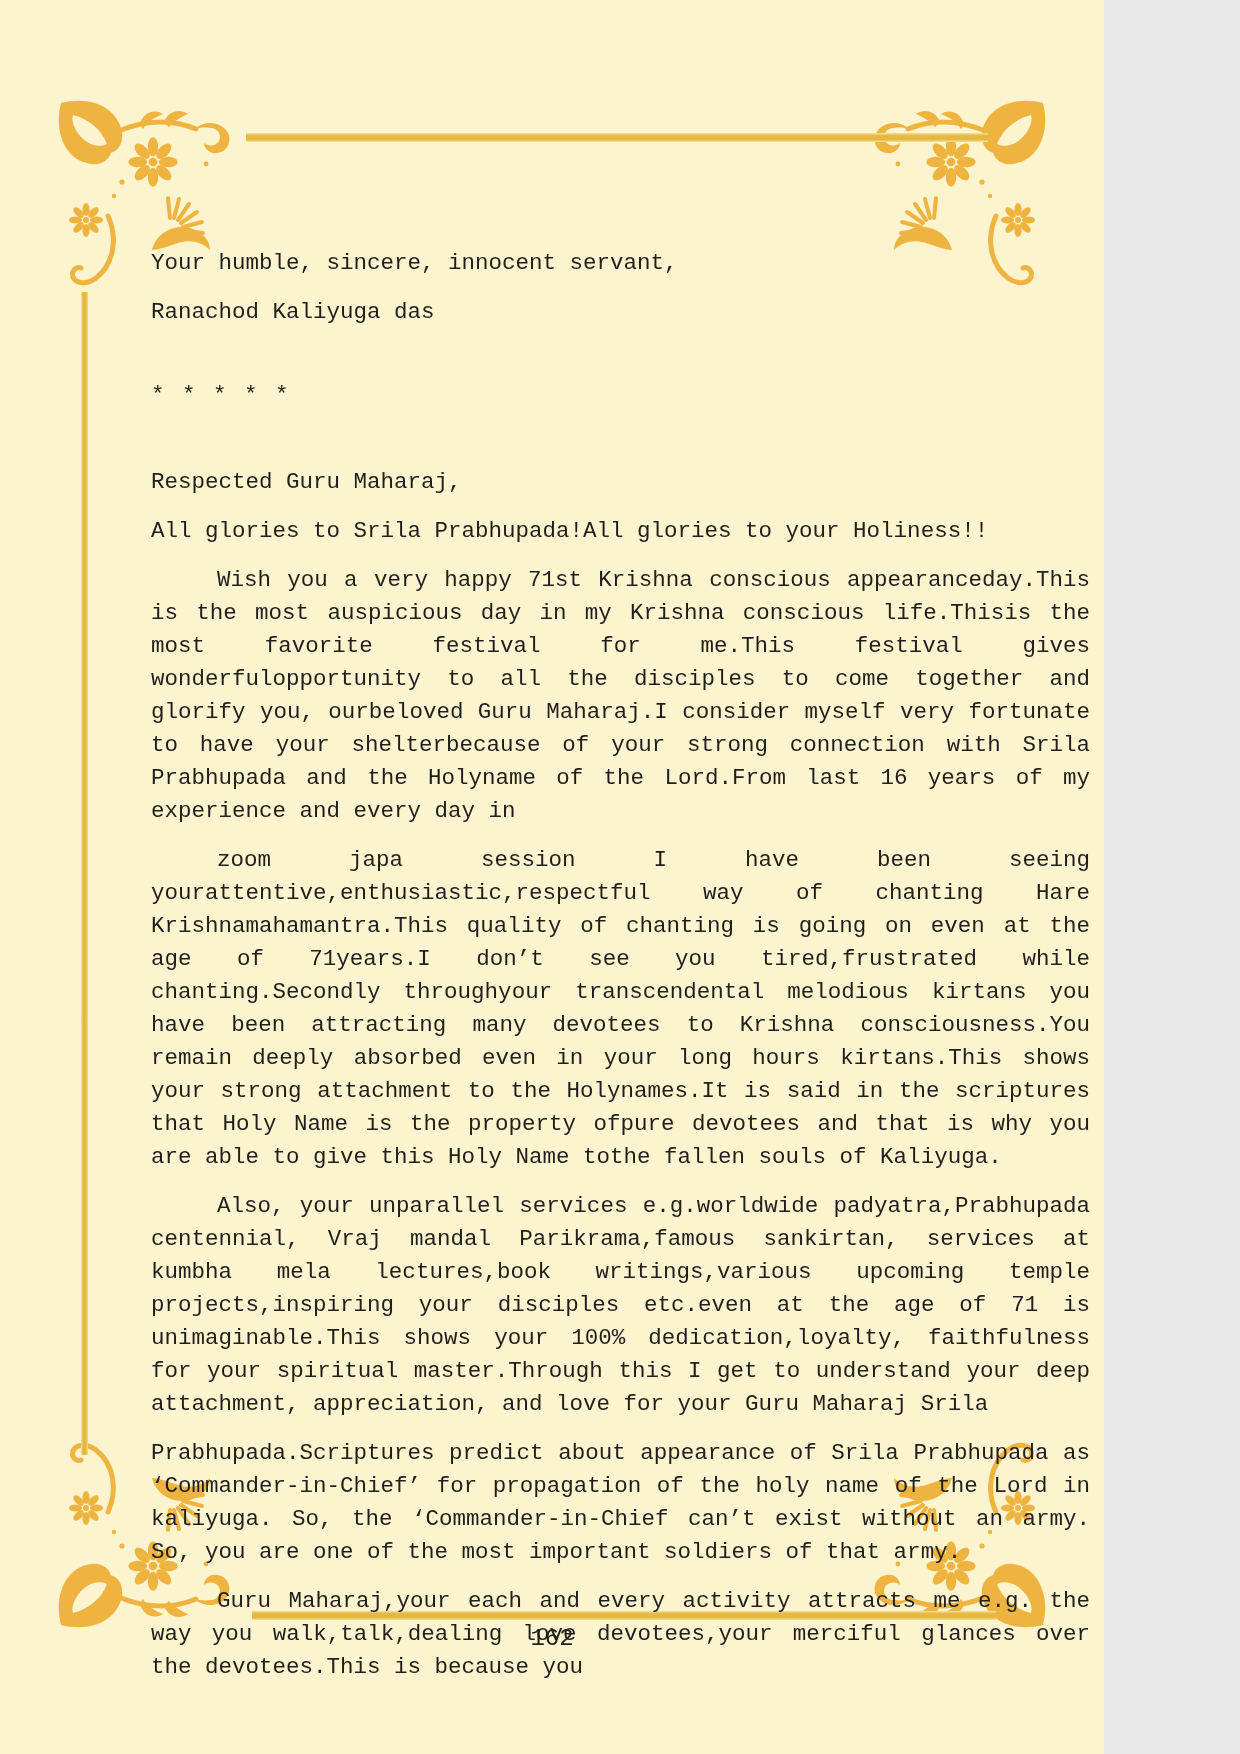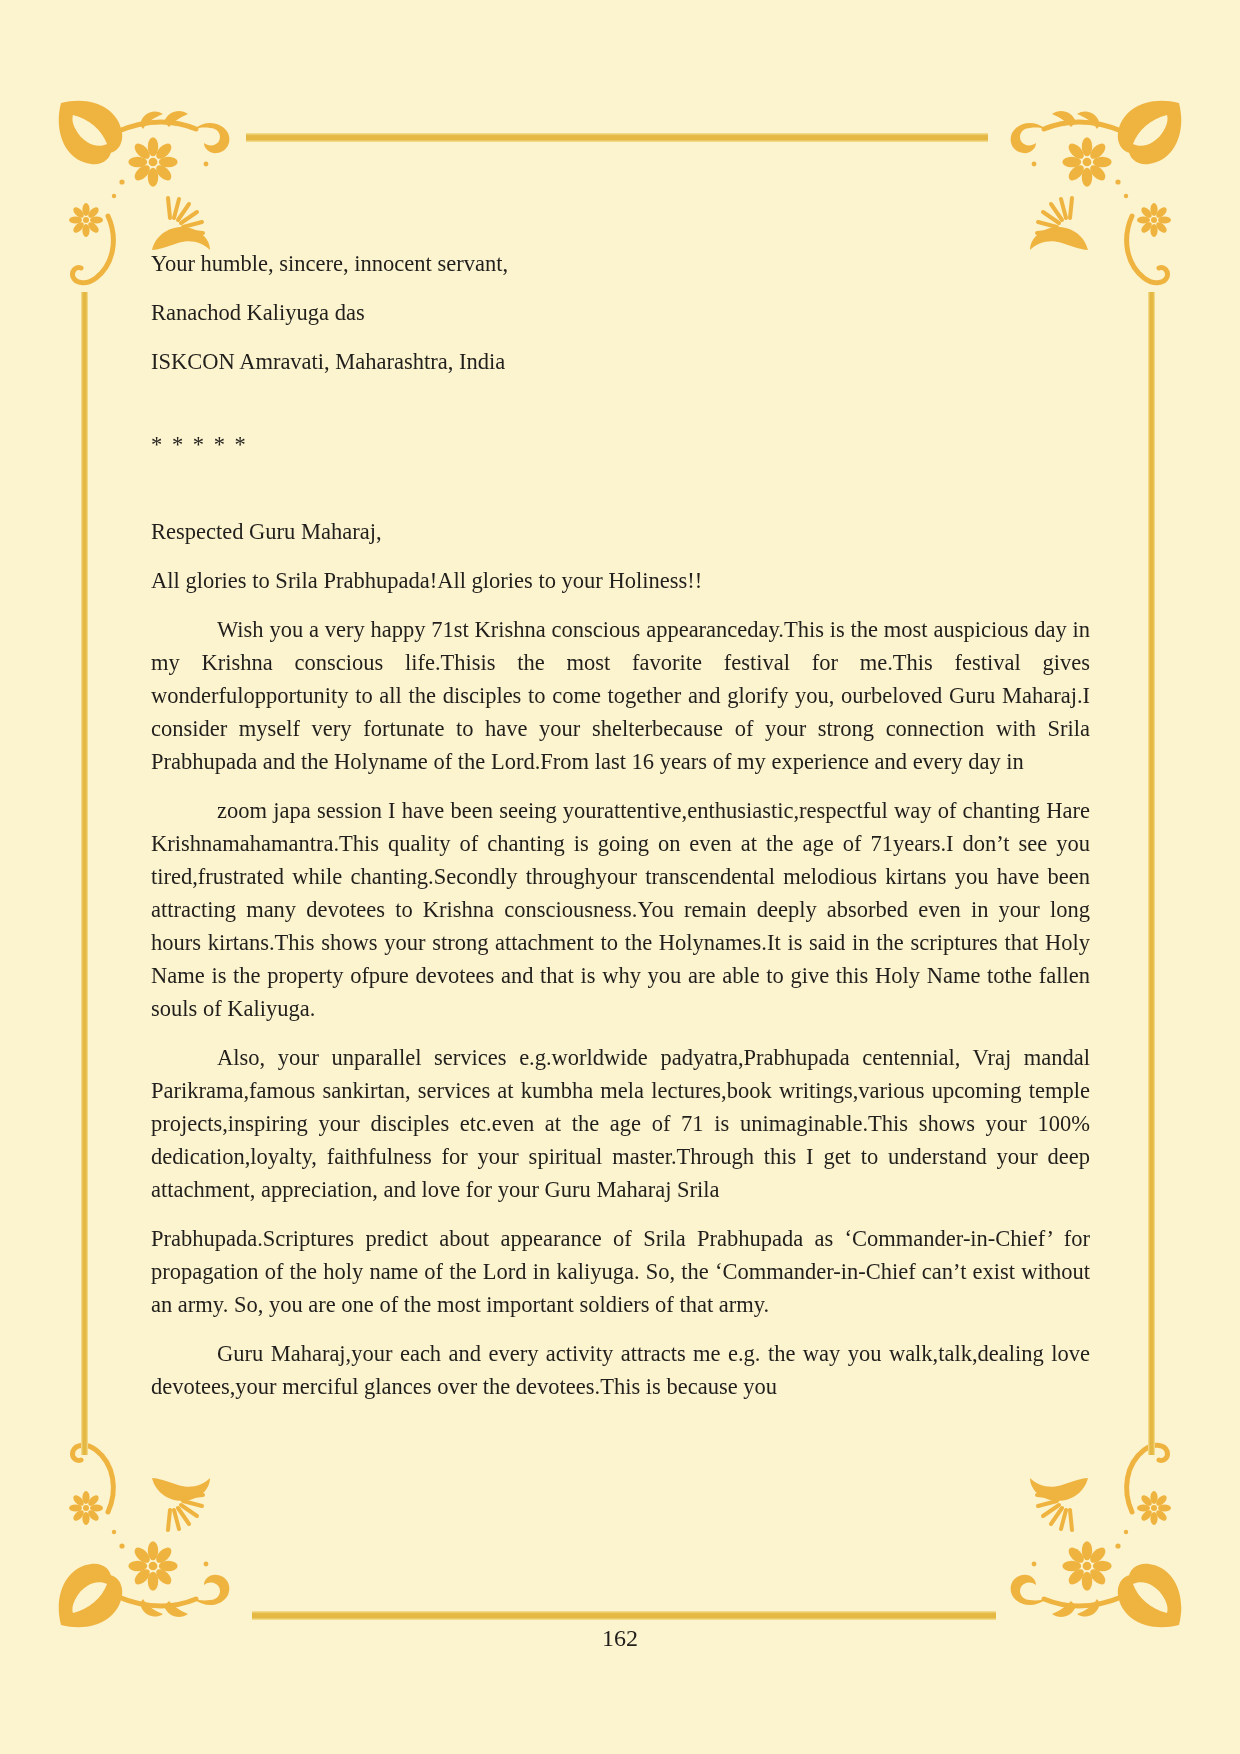--- a/index.html
+++ b/index.html
@@ -1,22 +1,22 @@
 <!DOCTYPE html>
 <html><head>
 <meta charset="utf-8">
 <style>
   html,body{margin:0;padding:0;}
   body{background:#e8e8e8;}
   .page{
     position:relative;
-    width:1240px;height:1754px;
+    width:1104px;height:1754px;
     background:#FCF3CF;
     overflow:hidden;
-    font-family:Liberation Serif, serif;
+    font-family:Liberation Mono, monospace;
   }
   
   .corner{position:absolute;width:190px;height:195px;}
   .corner.tl{left:56px;top:98px;}
   .corner.tr{right:56px;top:98px;transform:scaleX(-1);}
   .corner.bl{left:56px;bottom:124px;transform:scaleY(-1);}
   .corner.br{right:56px;bottom:124px;transform:scale(-1,-1);}
   .bline{position:absolute;}
   .bline.h{height:9px;background:linear-gradient(#F6E29B,#E4B842 30%,#E4B842 72%,#F6E29B);}
   .bline.v{width:7px;background:linear-gradient(90deg,#F6E29B,#E4B842 30%,#E4B842 72%,#F6E29B);}
@@ -108,21 +108,20 @@
       <use href="#corner-art"></use>
     </svg>
   <div class="bline h top"></div>
   <div class="bline h bottom"></div>
   <div class="bline v left"></div>
   <div class="bline v right"></div>
 
   <div class="content">
     <p>Your humble, sincere, innocent servant,</p>
     <p>Ranachod Kaliyuga das</p>
-    <p>ISKCON Amravati, Maharashtra, India</p>
 
     <p class="stars">* * * * *</p>
 
     <p class="salutation">Respected Guru Maharaj,</p>
     <p>All glories to Srila Prabhupada!All glories to your Holiness!!</p>
 
     <p class="justify indent">Wish you a very happy 71st Krishna conscious appearanceday.This is the most auspicious day in my Krishna conscious life.Thisis the most favorite festival for me.This festival gives wonderfulopportunity to all the disciples to come together and glorify you, ourbeloved Guru Maharaj.I consider myself very fortunate to have your shelterbecause of your strong connection with Srila Prabhupada and the Holyname of the Lord.From last 16 years of my experience and every day in</p>
     <p class="justify indent">zoom japa session I have been seeing yourattentive,enthusiastic,respectful way of chanting Hare Krishnamahamantra.This quality of chanting is going on even at the age of 71years.I don’t see you tired,frustrated while chanting.Secondly throughyour transcendental melodious kirtans you have been attracting many devotees to Krishna consciousness.You remain deeply absorbed even in your long hours kirtans.This shows your strong attachment to the Holynames.It is said in the scriptures that Holy Name is the property ofpure devotees and that is why you are able to give this Holy Name tothe fallen souls of Kaliyuga.</p>
     <p class="justify indent">Also, your unparallel services e.g.worldwide padyatra,Prabhupada centennial, Vraj mandal Parikrama,famous sankirtan, services at kumbha mela lectures,book writings,various upcoming temple projects,inspiring your disciples etc.even at the age of 71 is unimaginable.This shows your 100% dedication,loyalty, faithfulness for your spiritual master.Through this I get to understand your deep attachment, appreciation, and love for your Guru Maharaj Srila</p>
     <p class="justify">Prabhupada.Scriptures predict about appearance of Srila Prabhupada as ‘Commander-in-Chief’ for propagation of the holy name of the Lord in kaliyuga. So, the ‘Commander-in-Chief can’t exist without an army. So, you are one of the most important soldiers of that army.</p>

